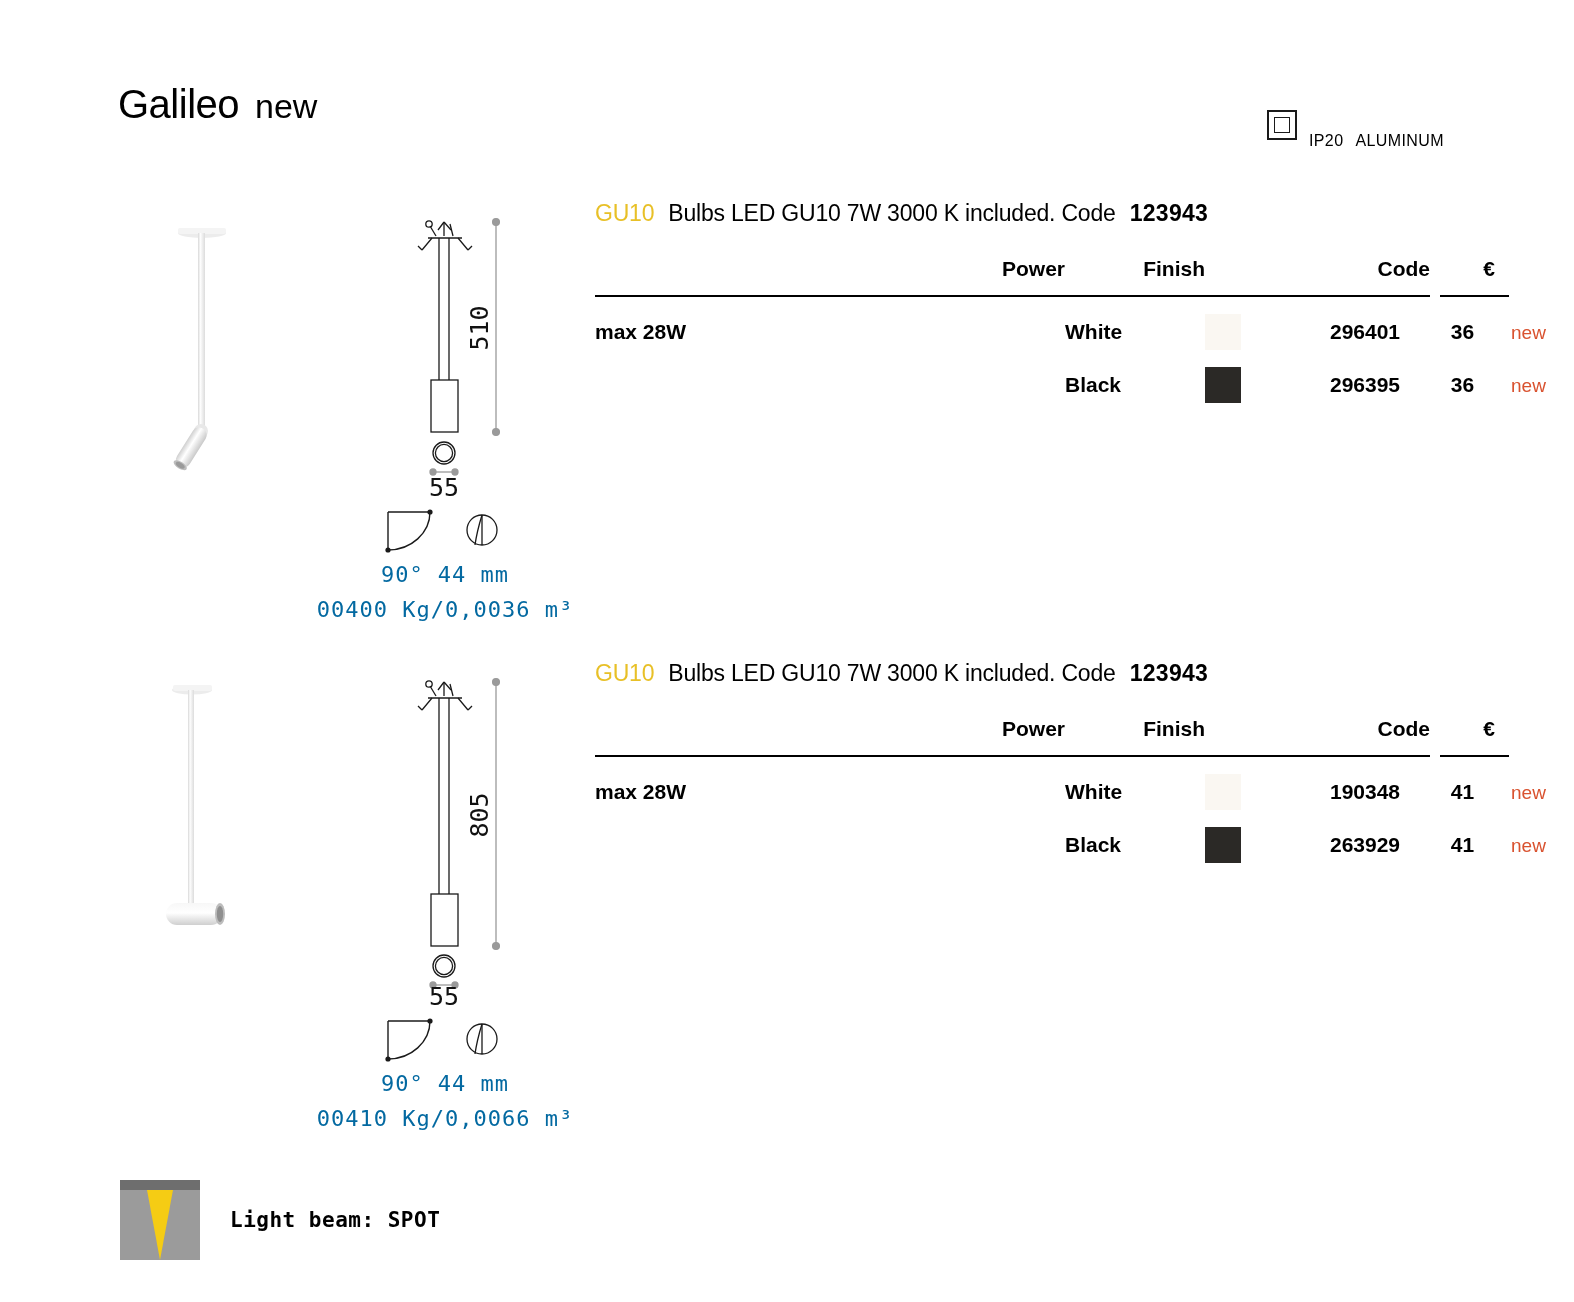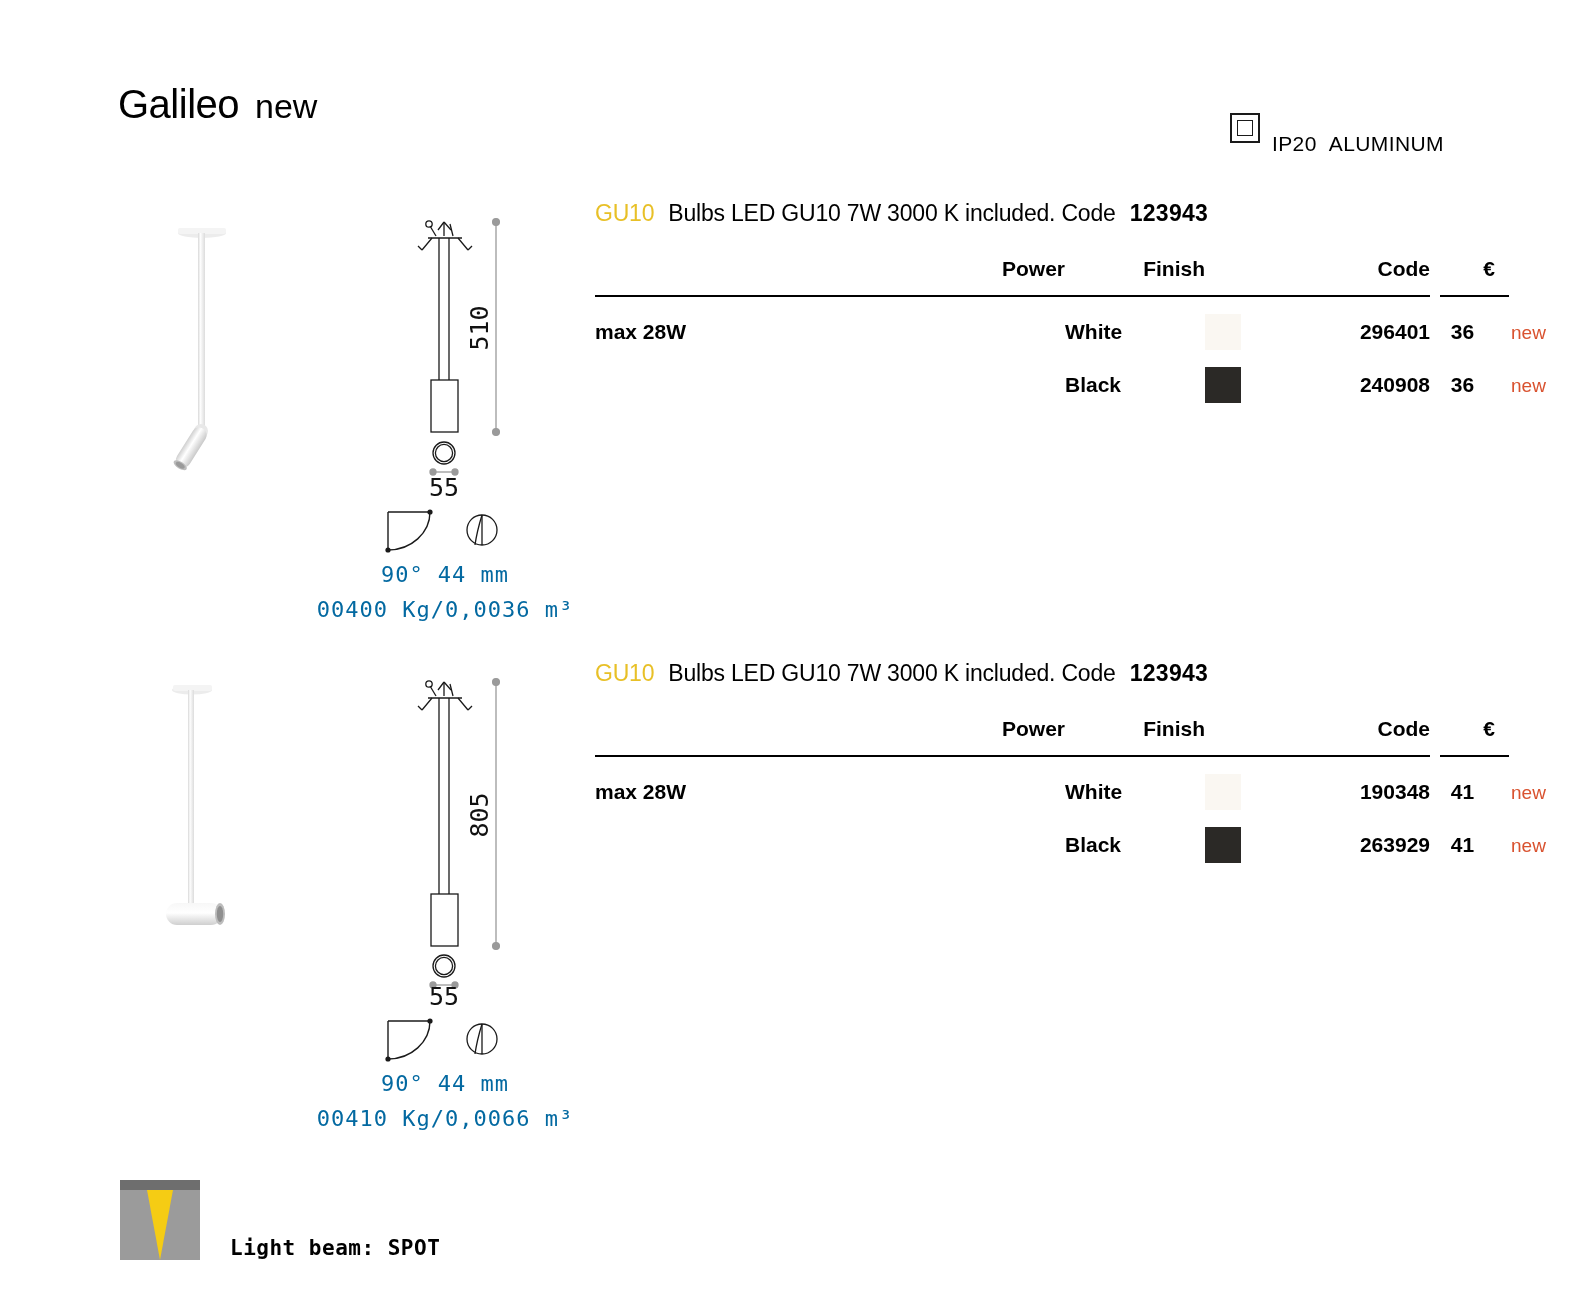--- a/index.html
+++ b/index.html
@@ -60,21 +60,21 @@
     align-items: center;
     justify-content: center;
   }
   #ip-icon .inner {
     width: 16px;
     height: 16px;
     border: 1.5px solid #1a1a1a;
     box-sizing: border-box;
   }
   .ip-text {
-    font-size: 21px;
+    font-size: 16px;
     letter-spacing: 0.4px;
     white-space: nowrap;
     margin-top: 32px;
   }
 
   
   .product-block {
     position: absolute;
     left: 0;
     width: 1574px;
@@ -165,21 +165,21 @@
     color: #000;
   }
   .col-power   { width: 470px; }
   .col-finish  { width: 140px; }
   .col-swatch  { width: 95px; }
   .col-code    { width: 130px; }
   .col-price   { width: 65px; }
   .col-new     { width: 90px; }
 
   th.th-finish, td.td-finish { text-align: left; }
-  th.th-code, td.td-code { text-align: right; }
+  th.th-code, td.td-code { text-align: center; }
   th.th-price, td.td-price { text-align: center; }
 
   
   tr.head-rule-row td { padding: 0; height: 2px; }
   .rule-long { background: #000; height: 2px; }
   .rule-short { background: #000; height: 2px; }
 
   .swatch {
     width: 36px;
     height: 36px;
@@ -191,21 +191,21 @@
     font-weight: 400;
     padding-left: 16px;
   }
 
   
   #legend {
     position: absolute;
     left: 120px;
     top: 1180px;
     display: flex;
-    align-items: flex-end;
+    align-items: center;
     gap: 30px;
   }
   #legend-icon {
     width: 80px;
     height: 80px;
     position: relative;
     overflow: hidden;
   }
   #legend-icon .body { position: absolute; inset: 0; }
   #legend-icon .topband { position: absolute; left: 0; top: 0; width: 100%; height: 10px; }
@@ -384,21 +384,21 @@
           <td>
             <span class="new-tag" style="color:#d9522f">new</span>
           </td>
         </tr>
         <tr>
           <td></td>
           <td class="td-finish">Black</td>
           <td>
             <span class="swatch" style="background:#2b2926"></span>
           </td>
-          <td class="td-code">240908</td>
+          <td class="td-code">296395</td>
           <td class="td-price">36</td>
           <td>
             <span class="new-tag" style="color:#d9522f">new</span>
           </td>
         </tr>
       </tbody>
     </table>
   </div>
 </div>
 

